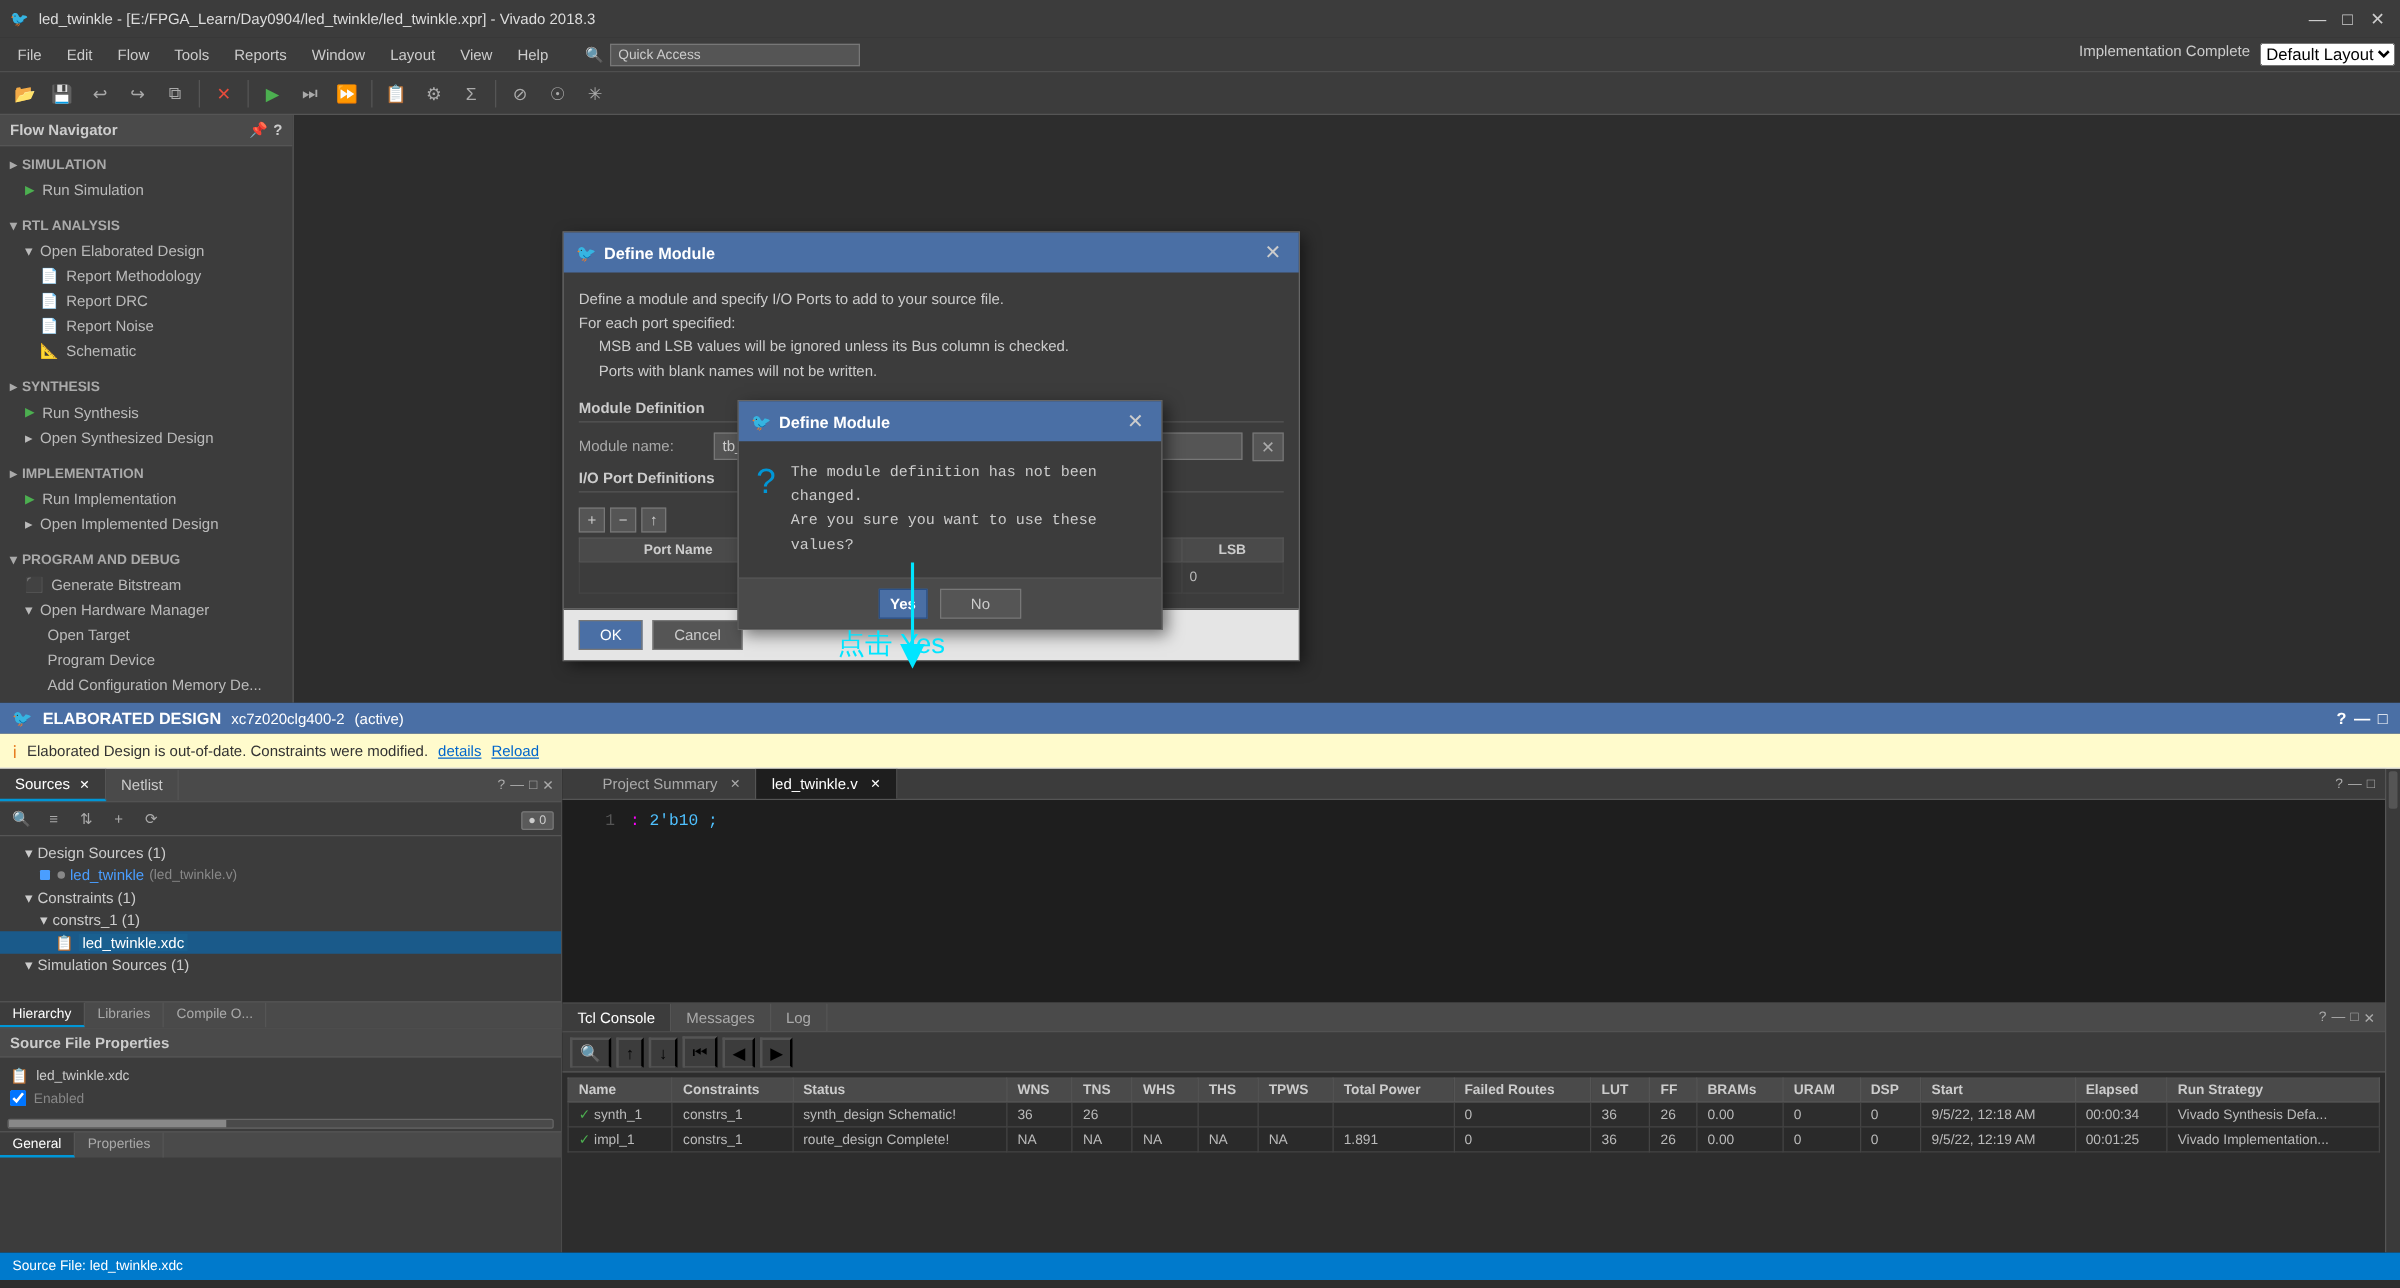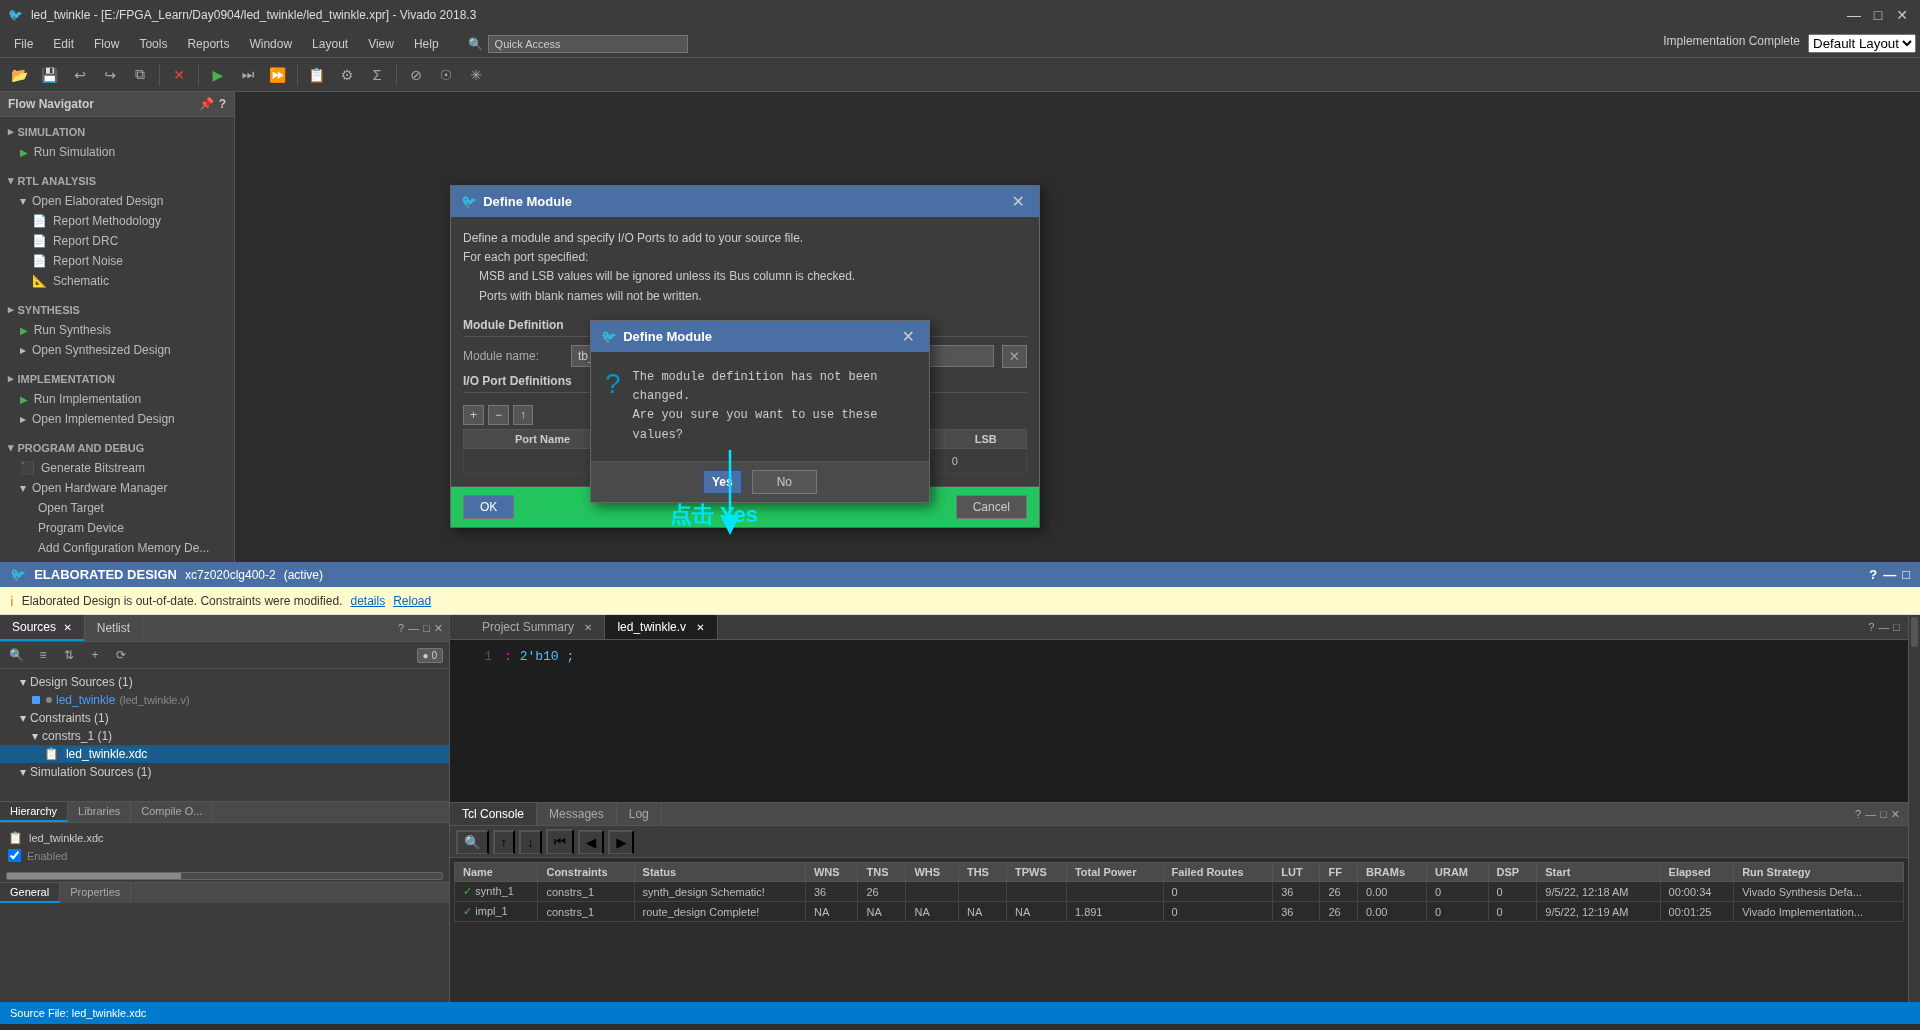--- a/index.html
+++ b/index.html
@@ -110,39 +110,39 @@
     .dialog-info { font-size: 12px; color: #ccc; line-height: 1.6; margin-bottom: 12px; }
     .dialog-section-title { font-size: 12px; font-weight: bold; color: #ccc; margin-bottom: 8px; border-bottom: 1px solid #555; padding-bottom: 4px; }
     .dialog-row { display: flex; align-items: center; gap: 8px; margin-bottom: 6px; }
     .dialog-label { color: #aaa; font-size: 12px; width: 100px; }
     .dialog-input { background: #555; border: 1px solid #777; color: #ccc; padding: 3px 6px; font-size: 12px; flex: 1; }
     .dialog-table-toolbar { display: flex; align-items: center; gap: 4px; padding: 4px 0; }
     .dialog-table-btn { background: #555; border: 1px solid #777; color: #ccc; padding: 2px 6px; font-size: 12px; cursor: pointer; }
     .dialog-table { width: 100%; border-collapse: collapse; font-size: 11px; }
     .dialog-table th { background: #4a4a4a; color: #ccc; padding: 3px 6px; border: 1px solid #555; }
     .dialog-table td { padding: 3px 6px; border: 1px solid #444; color: #bbb; }
-    .dialog-footer { display: flex; justify-content: space-between; gap: 8px; padding: 8px 12px; border-top: 1px solid #555; background: #22c55e; }
+    .dialog-footer { display: flex; justify-content: flex-start; gap: 8px; padding: 8px 12px; border-top: 1px solid #555; background: #e5e5e5; }
     .dialog-btn { padding: 4px 16px; font-size: 12px; cursor: pointer; border: 1px solid #777; }
     .dialog-btn.primary { background: #4a6fa5; color: #fff; }
     .dialog-btn.secondary { background: #555; color: #ccc; }
     .dialog-close-btn { background: transparent; border: none; color: #ccc; font-size: 16px; cursor: pointer; padding: 0 4px; }
 
     
     #confirm-dialog { background: #3c3c3c; border: 1px solid #666; box-shadow: 4px 4px 12px rgba(0,0,0,0.5); width: 340px; position: absolute; top: 320px; left: 590px; z-index: 200; }
     #confirm-dialog .dialog-title { background: #4a6fa5; padding: 6px 10px; display: flex; align-items: center; justify-content: space-between; color: #fff; font-size: 13px; font-weight: bold; }
     #confirm-dialog .dialog-body { padding: 16px 14px; display: flex; align-items: flex-start; gap: 12px; }
     .confirm-icon { font-size: 28px; color: #0096d6; }
     .confirm-text { font-size: 12px; color: #ccc; line-height: 1.6; font-family: Liberation Mono, monospace; }
     #confirm-dialog .dialog-footer { display: flex; justify-content: center; gap: 10px; padding: 8px 12px; border-top: 1px solid #555; background: #4a4a4a; }
     .confirm-yes-btn { background: #4a6fa5; color: #fff; border: 1px solid #2a4f85; padding: 4px 8px; font-size: 12px; cursor: pointer; font-weight: bold; }
     .confirm-no-btn { background: #555; color: #ccc; border: 1px solid #777; padding: 4px 24px; font-size: 12px; cursor: pointer; }
 
     
     .arrow-annotation { position: absolute; top: 480px; left: 710px; z-index: 300; pointer-events: none; }
-    .annotation-text { color: #00e5ff; font-size: 22px; font-weight: bold; font-family: Arial; position: absolute; top: 70px; left: -10px; }
+    .annotation-text { color: #00e5ff; font-size: 22px; font-weight: normal; font-family: Arial; position: absolute; top: 70px; left: -10px; }
 
     
     #right-scrollbar { width: 12px; background: #3a3a3a; border-left: 1px solid #555; display: flex; flex-direction: column; }
 
     
     #code-area { flex: 1; background: #1e1e1e; padding: 8px 12px; font-family: 'Courier New', monospace; font-size: 13px; color: #ccc; overflow: hidden; }
     .code-line { display: flex; gap: 12px; margin: 1px 0; }
     .line-num { color: #555; min-width: 30px; text-align: right; }
     .code-content { color: #d4d4d4; }
   </style>
@@ -398,20 +398,21 @@
           </div>
         </div>
 
         <div id="hierarchy-tabs">
           <div class="hier-tab active">Hierarchy</div>
           <div class="hier-tab">Libraries</div>
           <div class="hier-tab">Compile O...</div>
         </div>
 
         <div id="source-props">
+          <div id="source-props-title">Source File Properties</div>
           <div id="source-props-content">
             <div class="prop-row">
               <span>📋</span>
               <span class="prop-value">led_twinkle.xdc</span>
             </div>
             <div class="prop-row">
               <input type="checkbox" checked="" style="">
               <span class="prop-label">Enabled</span>
             </div>
           </div>

